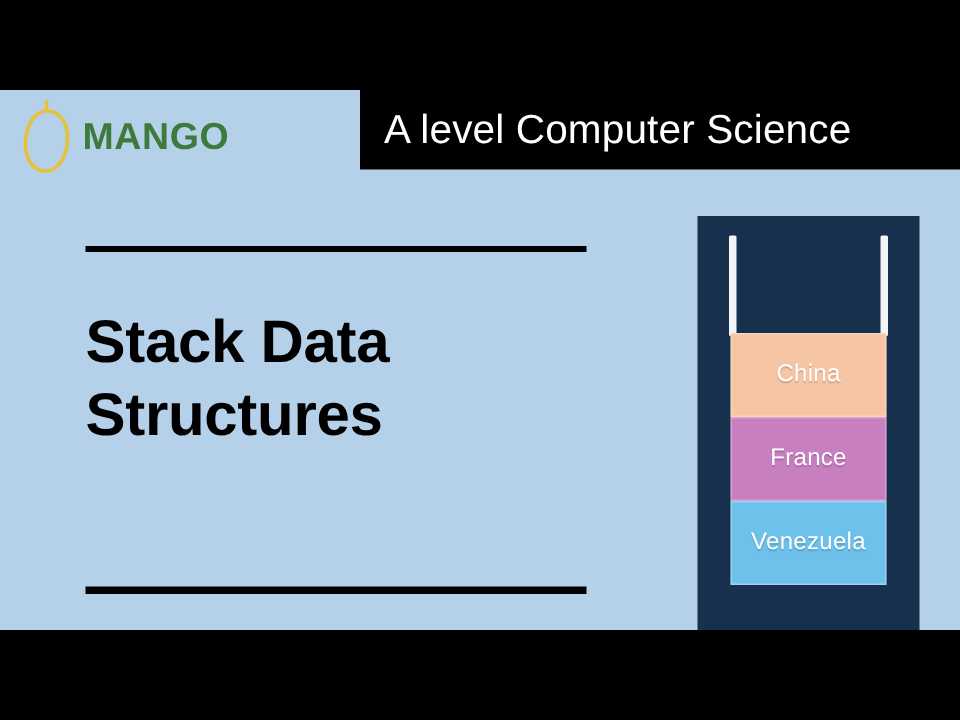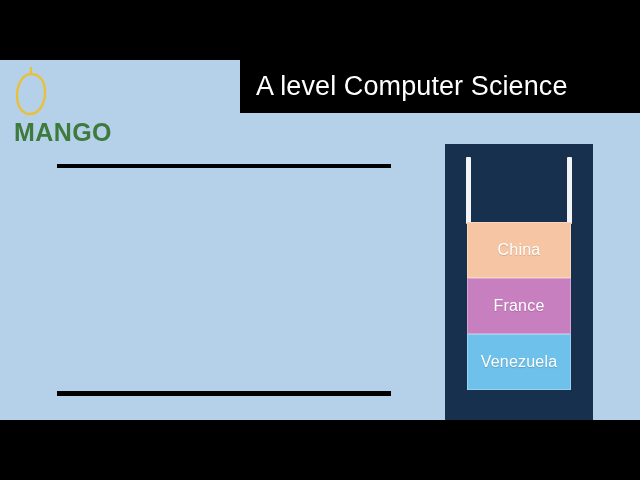--- a/index.html
+++ b/index.html
@@ -42,22 +42,21 @@
     background: #b5d1ea;
     overflow: hidden;
   }
 
   
   #brand {
     position: absolute;
     left: 14px;
     top: 4px;
     display: flex;
-    align-items: flex-start;
-    flex-direction: column;
+    align-items: center;
   }
   #mango-icon {
     width: 34px;
     height: 56px;
     flex: 0 0 auto;
     margin-right: 7px;
   }
   #brand-text {
     display: flex;
     flex-direction: column;
@@ -116,21 +115,21 @@
     color: #000000;
     font-weight: bold;
     font-size: 40px;
     line-height: 1.22;
     letter-spacing: -0.2px;
   }
 
   
   #stack-frame {
     position: absolute;
-    left: 445px;
+    left: 465px;
     top: 84px;
     width: 148px;
     height: 306px;
     background: #16304d;
   }
   .rail {
     position: absolute;
     top: 13px;
     width: 5px;
     height: 67px;
@@ -185,20 +184,21 @@
         <div class="brand-line">MANGO</div>
       </div>
     </div>
 
     <div id="banner">
       <span id="banner-text">A level Computer Science</span>
     </div>
 
     <div id="headline-block">
       <div class="rule"></div>
+      <div id="headline">Stack Data Structures</div>
     </div>
     <div id="rule-bottom"></div>
 
     <div id="stack-frame">
       <div class="rail" id="rail-left"></div>
       <div class="rail" id="rail-right"></div>
       <div id="stack-items">
         <div class="stack-item" style="background: rgb(246, 198, 164);">
           <span class="stack-item-label">China</span>
         </div>

